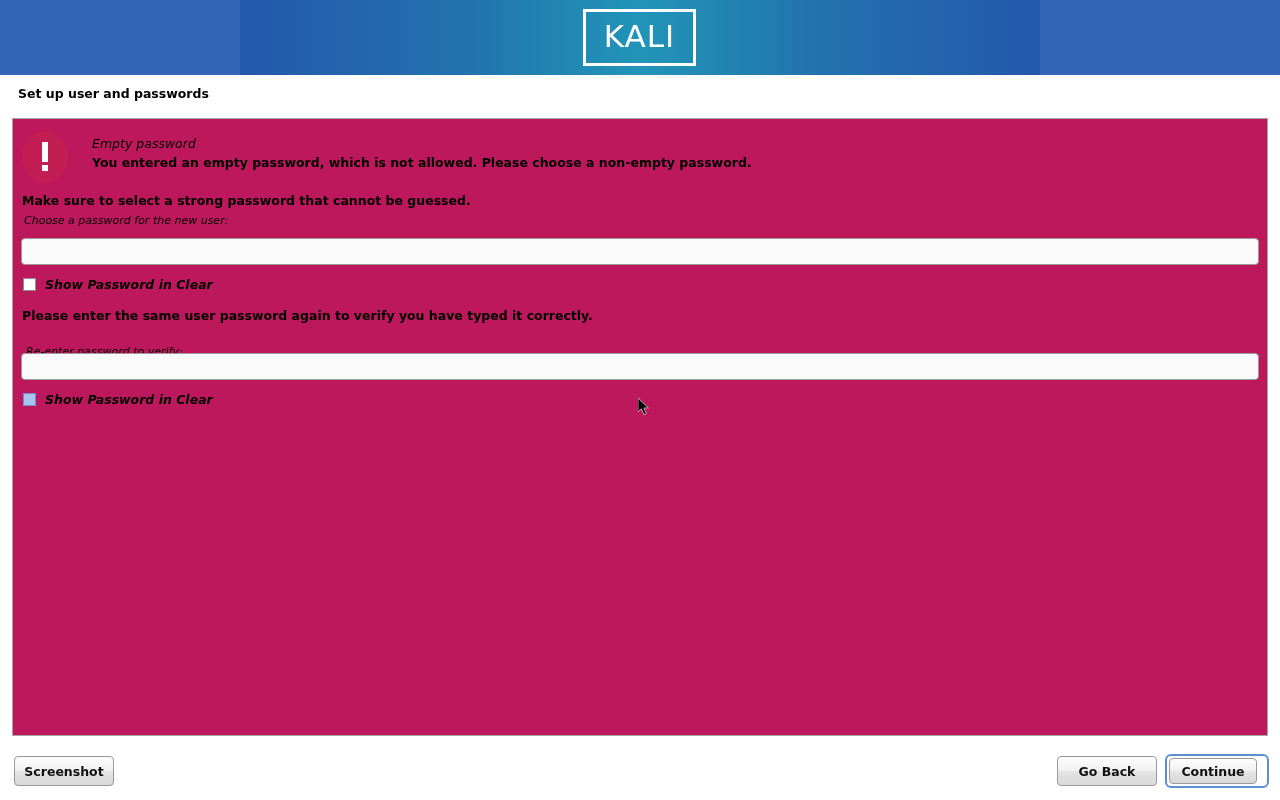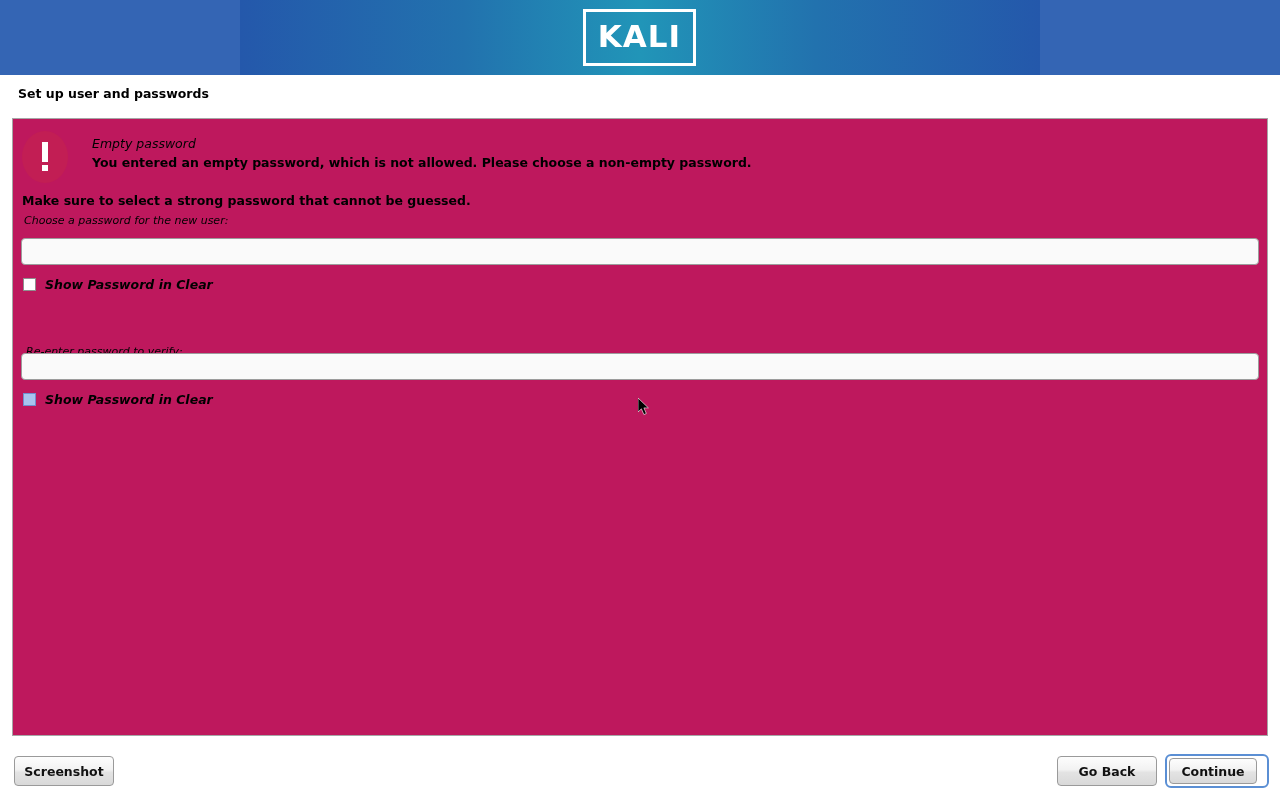--- a/index.html
+++ b/index.html
@@ -61,21 +61,21 @@
     left: 0;
     top: 0;
     width: 113px;
     height: 57px;
     line-height: 55px;
     text-align: center;
     color: #ffffff;
     font-family: "DejaVu Sans", "Liberation Sans", sans-serif;
     font-size: 31px;
     letter-spacing: 1px;
-    font-weight: 700;
+    font-weight: 400;
   }
 
   
   .page-title {
     position: absolute;
     left: 18px;
     top: 86px;
     font-size: 12.5px;
     font-weight: bold;
     color: #000000;
@@ -254,20 +254,21 @@
 
   <div class="field-label" style="left:11px; top:95px;">Choose a password for the new user:</div>
 
   <input class="text-input" style="left: 8px; top: 119px; width: 1238px;" type="password" placeholder="">
 
   <div class="check-row" style="left:10px; top:158px;">
     <span class="checkbox"></span>
     <span class="check-label">Show Password in Clear</span>
   </div>
 
+  <div class="strong-line" style="left:9px; top:189px;">Please enter the same user password again to verify you have typed it correctly.</div>
 
   <div class="field-label" style="left:13px; top:226px;">Re-enter password to verify:</div>
 
   <input class="text-input" style="left: 8px; top: 234px; width: 1238px;" type="password" placeholder="">
 
   <div class="check-row" style="left:10px; top:273px;">
     <span class="checkbox focused"></span>
     <span class="check-label">Show Password in Clear</span>
   </div>
 

